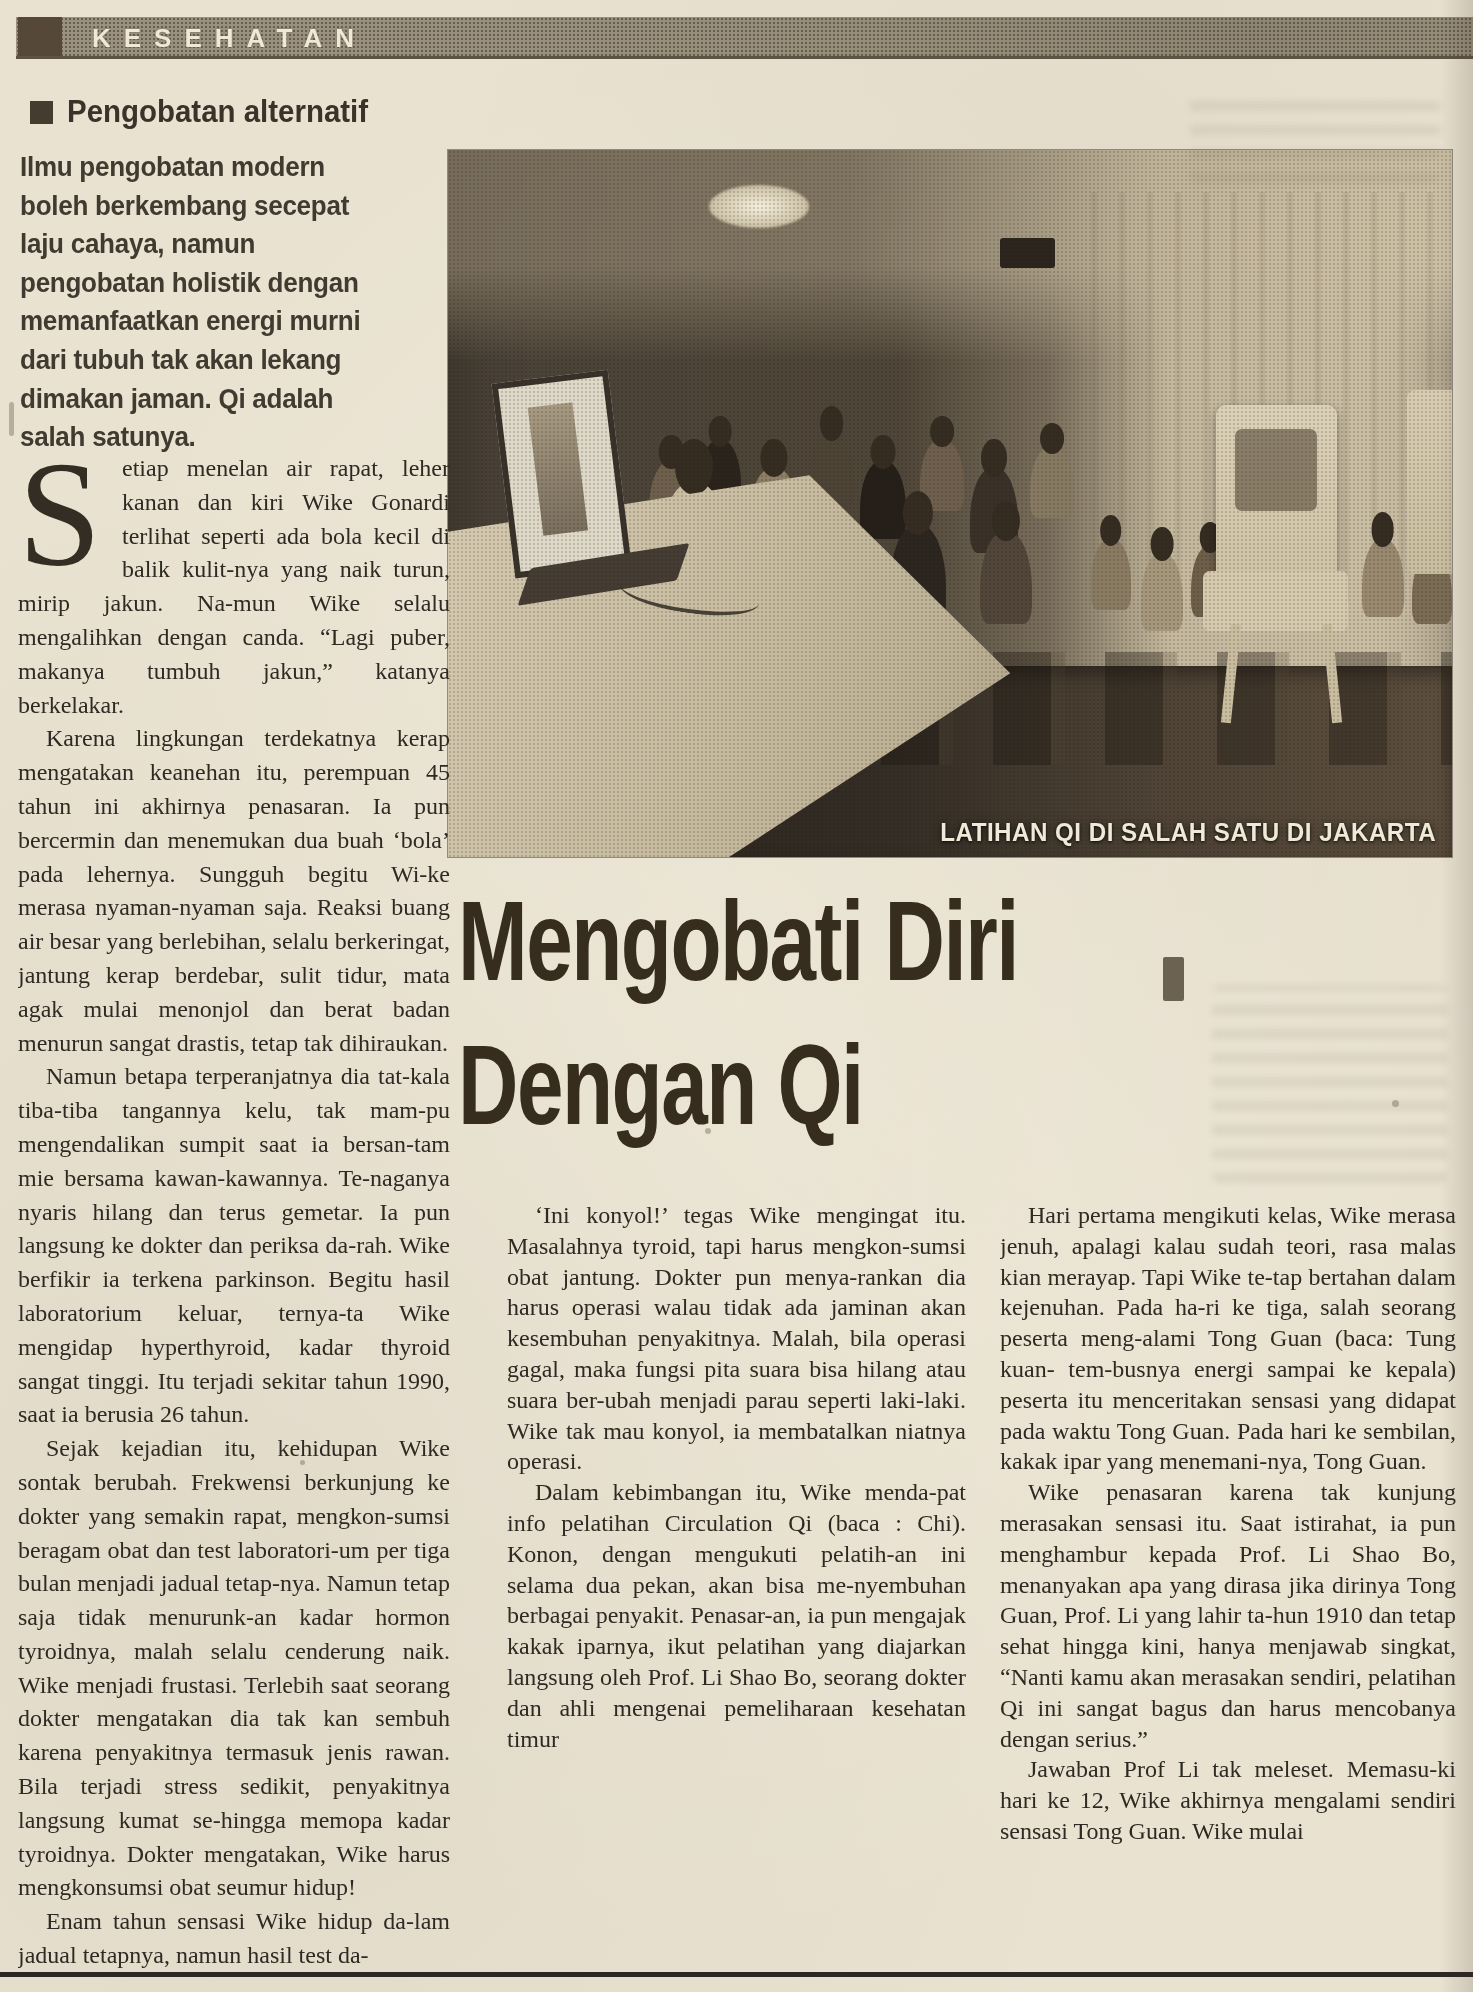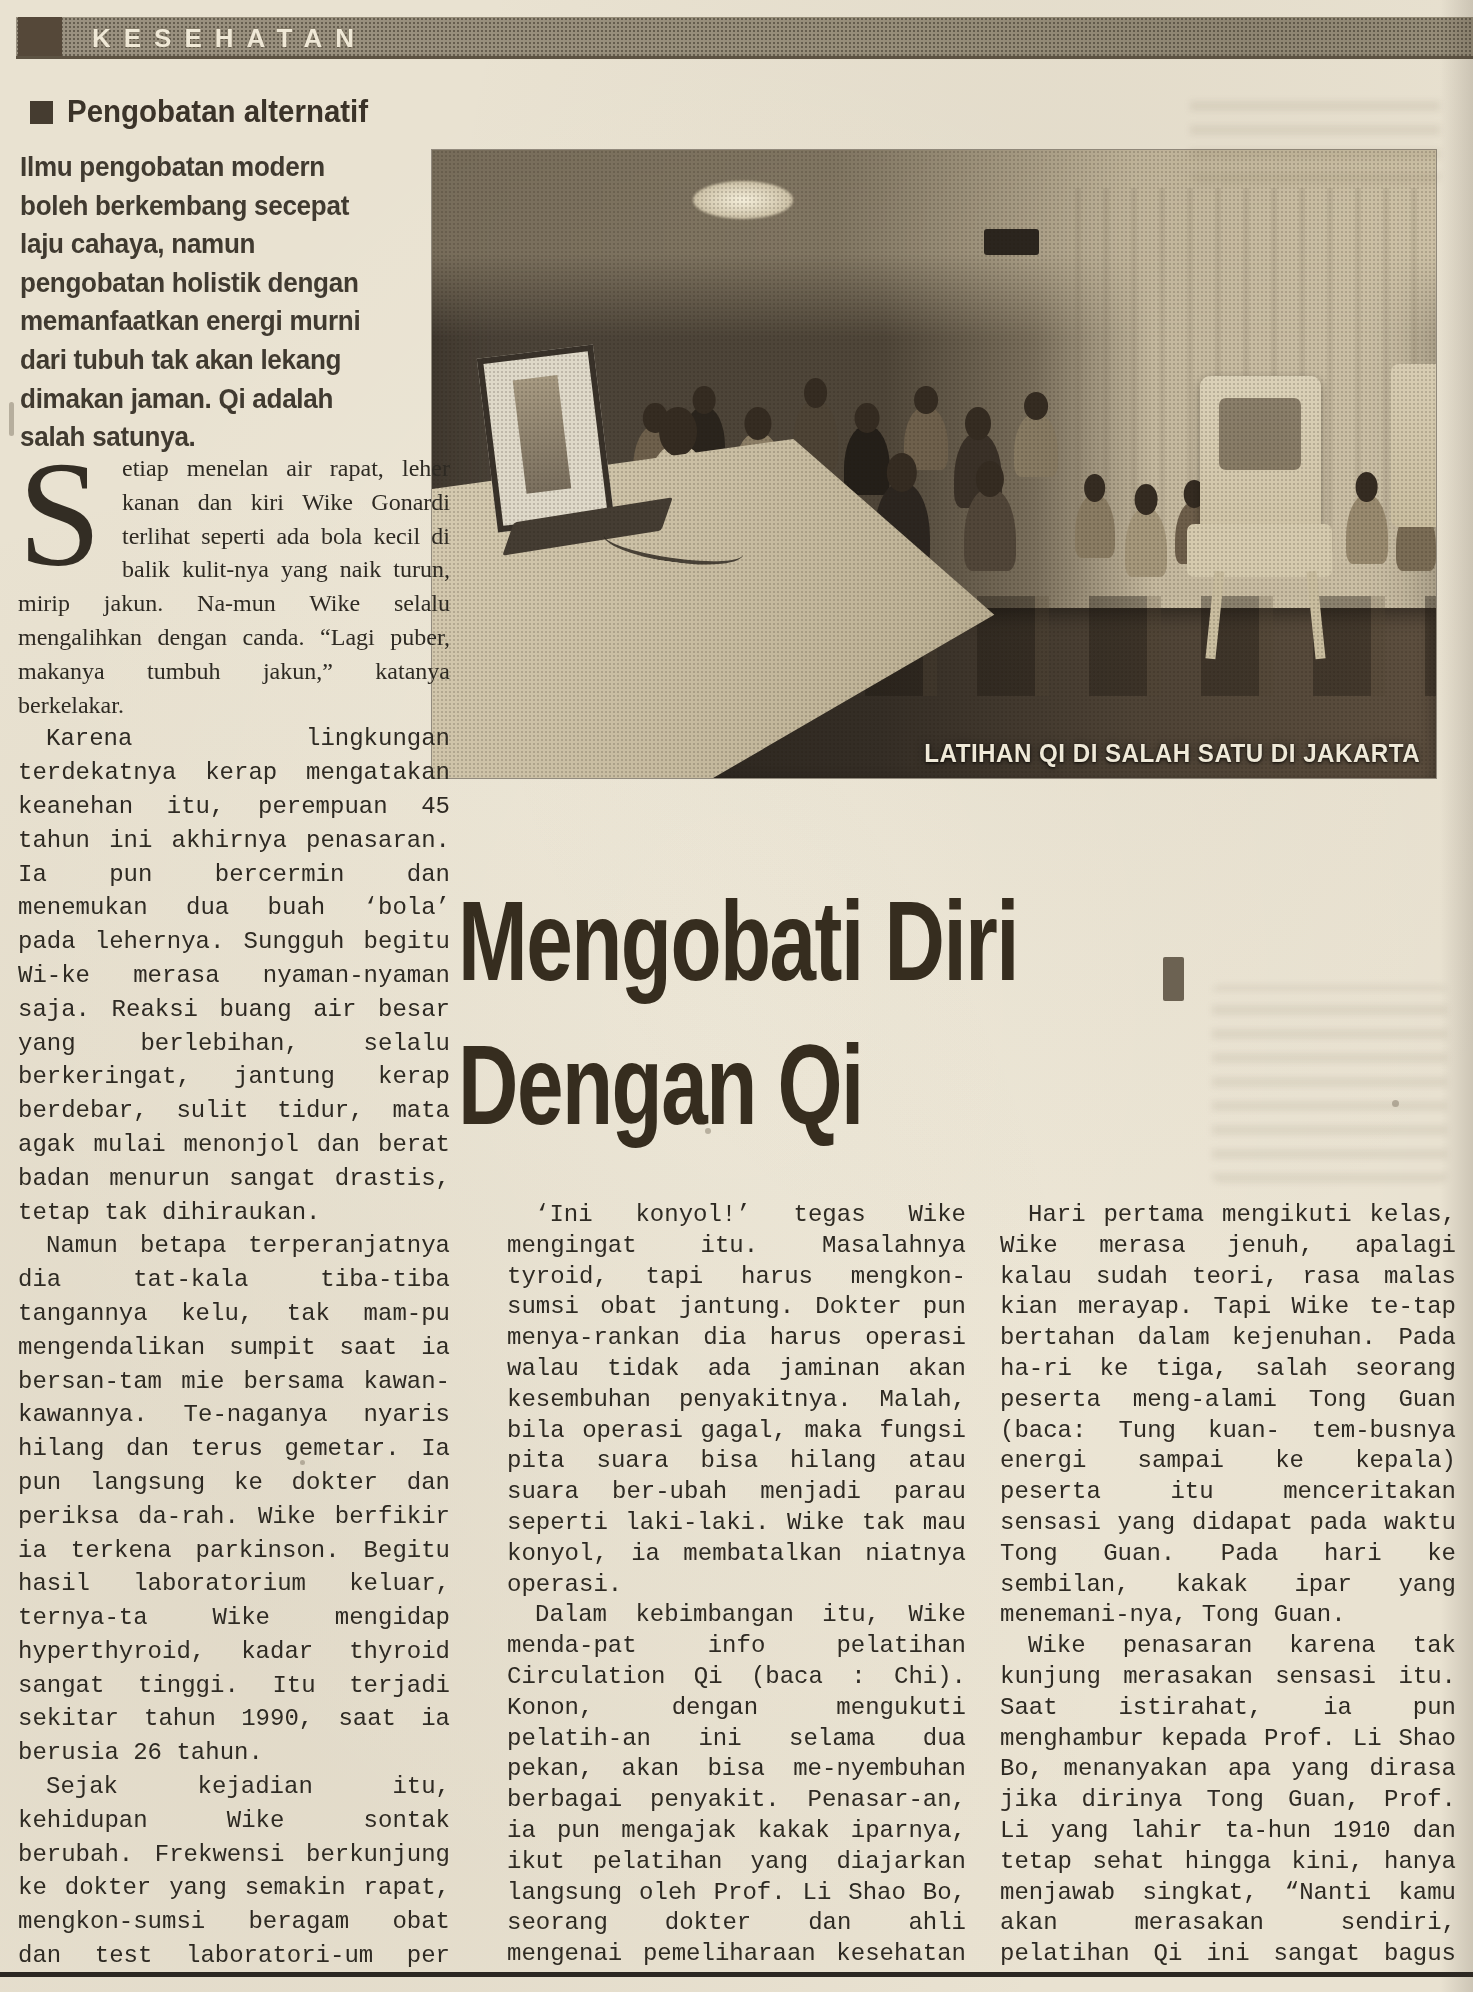--- a/index.html
+++ b/index.html
@@ -27,21 +27,21 @@
   
   .kicker{left:30px;top:94px;height:36px;display:flex;align-items:center;}
   .kicker-square{width:23px;height:23px;background:#453c30;display:inline-block;margin-right:14px;}
   .kicker-label{font-family:"Liberation Sans",sans-serif;font-weight:bold;font-size:31px;
     color:#3b3329;transform:scaleX(.95);transform-origin:0 50%;white-space:nowrap;}
   
   .intro{left:20px;top:148px;width:404px;font-family:"Liberation Sans",sans-serif;
     font-weight:bold;font-size:28px;line-height:38.6px;color:#403a30;
     transform:scaleX(.93);transform-origin:0 0;letter-spacing:-0.3px;}
   
-  .photo{left:432px;top:150px;width:1004px;height:628px;overflow:hidden;
+  .photo{left:448px;top:150px;width:1004px;height:707px;overflow:hidden;
     background:linear-gradient(90deg,#4a4238 0%,#4f4639 45%,#7a6f5c 60%,#c4b89e 72%,#ccc0a6 100%);
     box-shadow:inset 0 0 70px rgba(20,15,8,.38);outline:1px solid rgba(40,32,22,.45);}
   .ph-ceiling{left:0;top:0;width:100%;height:30%;
     background:linear-gradient(90deg,rgba(125,114,95,.9) 0%,rgba(138,127,106,.85) 40%,rgba(192,180,154,.9) 70%,rgba(205,193,166,.95) 100%);
     -webkit-mask-image:linear-gradient(#000 55%,transparent);mask-image:linear-gradient(#000 55%,transparent);}
   .ph-light{left:26%;top:5%;width:10%;height:6%;border-radius:50%;
     background:radial-gradient(#f4eeda,#cfc4aa 65%,rgba(207,196,170,0));filter:blur(1px);}
   .ph-projector{left:55%;top:12.5%;width:5.5%;height:4.2%;background:#2b251e;border-radius:3px;}
   .ph-folds{right:0;top:6%;width:36%;height:58%;opacity:.5;
     background:repeating-linear-gradient(90deg,rgba(118,106,86,.28) 0 6px,transparent 6px 28px);}
@@ -77,21 +77,21 @@
     font-size:26px;color:#efe9d8;letter-spacing:.5px;transform:scaleX(.93);transform-origin:100% 50%;
     text-shadow:0 1px 3px rgba(10,8,4,.9),0 0 10px rgba(10,8,4,.5);white-space:nowrap;}
   
   .headline{left:458px;top:876px;margin:0;font-family:"Liberation Sans",sans-serif;
     font-weight:bold;color:#362d1f;}
   .headline span{display:block;height:144px;font-size:113px;letter-spacing:-2px;
     transform:scaleX(.74);transform-origin:0 50%;white-space:nowrap;}
   
   .col{text-align:justify;overflow:hidden;}
   .col p{margin:0;}
-  .col p.ind{text-indent:28px;font-family:Liberation Mono, monospace;}
+  .col p.ind{text-indent:28px;}
   .col-left{left:18px;top:452px;width:432px;height:1522px;font-size:24px;line-height:33.8px;}
   .col-mid{left:507px;top:1200px;width:459px;height:776px;font-size:24px;line-height:30.8px;}
   .col-right{left:1000px;top:1200px;width:456px;height:776px;font-size:24px;line-height:30.8px;}
   .dropcap{float:left;font-size:150px;line-height:108px;height:108px;width:96px;
     color:#332d24;margin:8px 8px 0 0;text-align:left;}
   
   .bottom-rule{left:0;top:1972px;width:1473px;height:5px;background:#2b2722;}
   .edge-shade{left:1440px;top:0;width:33px;height:1992px;
     background:linear-gradient(90deg,rgba(60,50,40,0),rgba(60,50,40,.16));}
   .ink-mark{left:1163px;top:957px;width:21px;height:44px;background:#564b3c;opacity:.85;border-radius:2px;}

